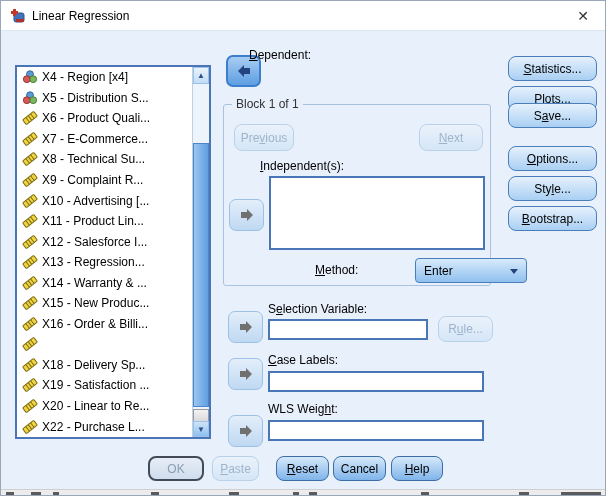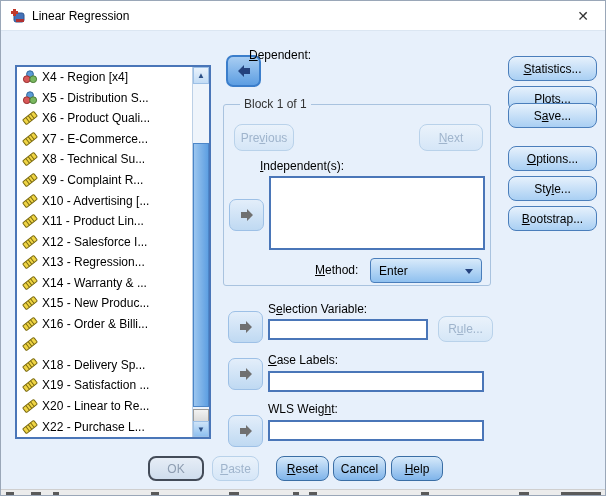--- a/index.html
+++ b/index.html
@@ -26,27 +26,27 @@
   
   .arrow-btn { position:absolute; width:35px; height:32px; border-radius:7px; border:1px solid #9dc0e6; background:linear-gradient(#e3eefa,#bfd9f2); display:flex; align-items:center; justify-content:center; }
   .arrow-btn.active { border:2px solid #3b7ecb; background:linear-gradient(#a8cdf2,#5d9ee2); }
 
   
   .dep-field { position:absolute; left:246px; top:63px; width:238px; height:24px; background:#fff; border:2px solid #2e3f8f; display:flex; }
   .dep-item { flex:1; margin:1px; background:#f8e88a; border:1px solid #cdb64a; display:flex; align-items:center; gap:4px; padding-left:3px; font-size:12px; white-space:nowrap; overflow:hidden; }
 
   
   .group { position:absolute; left:222px; top:103px; width:268px; height:182px; border:1px solid #a9c3df; border-radius:3px; }
-  .group-title { position:absolute; left:8px; top:-8px; background:#e7f0fb; padding:0 4px; font-size:12px; color:#333;margin-left:8px; }
+  .group-title { position:absolute; left:8px; top:-8px; background:#e7f0fb; padding:0 4px; font-size:12px; color:#333; }
 
   .btn { border-radius:8px; border:1px solid #4a7ebb; background:linear-gradient(#e6f1fc,#a9cff3); font-size:12px; color:#000; display:flex; align-items:center; justify-content:center; font-family:"Liberation Sans",sans-serif; }
   .btn.disabled { border:1px solid #b9d2ea; background:linear-gradient(#eaf2fb,#d5e6f7); color:#9fb4cc; }
   .side-btn { position:absolute; left:507px; width:89px; height:25px; }
 
-  .dropdown { position:absolute; width:112px; height:25px; border-radius:4px; border:1px solid #4a7ebb; background:linear-gradient(#d8eafa,#8fc0ef); display:flex; align-items:center; font-size:12px; padding-left:8px; }
+  .dropdown { position:absolute; width:112px; height:25px; border-radius:4px; border:1px solid #4a7ebb; background:linear-gradient(#d8eafa,#8fc0ef); display:flex; align-items:center; font-size:12px; padding-left:8px;margin-left:45px; }
   .dd-arrow { position:absolute; right:8px; top:10px; width:0; height:0; border-left:4px solid transparent; border-right:4px solid transparent; border-top:5px solid #24427e; }
 
   .field { position:absolute; height:21px; background:#fff; border:2px solid #4a76b8; font-size:12px; padding:0 3px; font-family:"Liberation Sans",sans-serif; }
   .listbox { position:absolute; background:#fff; border:2px solid #4a76b8; }
 
   
   .pbtn { position:absolute; top:455px; height:25px; border-radius:8px; font-size:12px; display:flex; align-items:center; justify-content:center; font-family:"Liberation Sans",sans-serif; }
   .state-enabled { border:1px solid #3a6ea5; background:linear-gradient(#d6e9fa,#7fb4ea); color:#000; }
   .state-disabled { border:1px solid #b9d2ea; background:linear-gradient(#eaf2fb,#d5e6f7); color:#9fb4cc; }
   .state-disabled-default { border:2px solid #434b58; background:linear-gradient(#e6edf6,#cfdded); color:#8d9cb0; }

